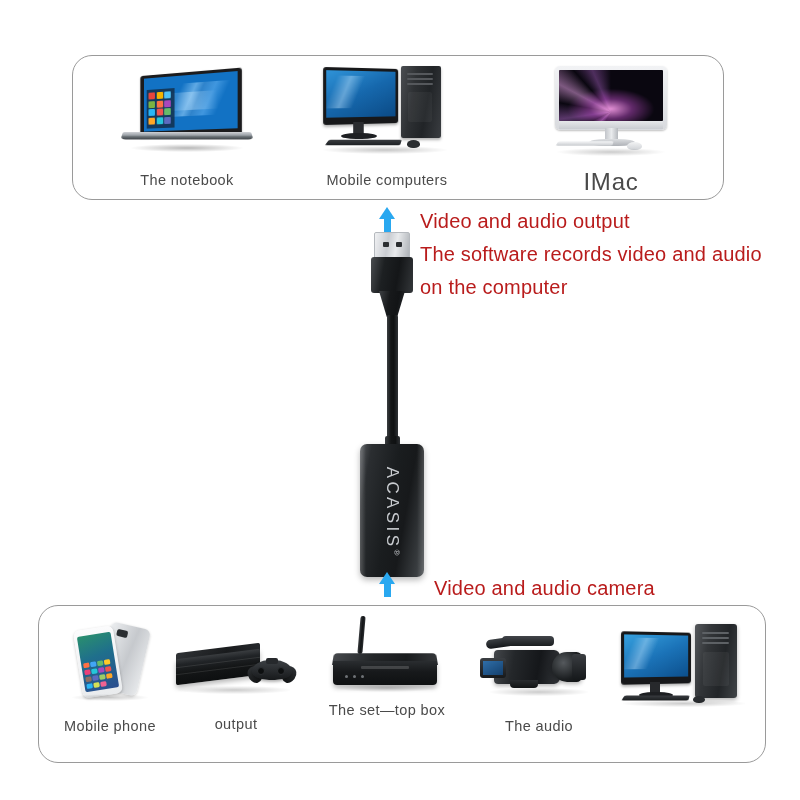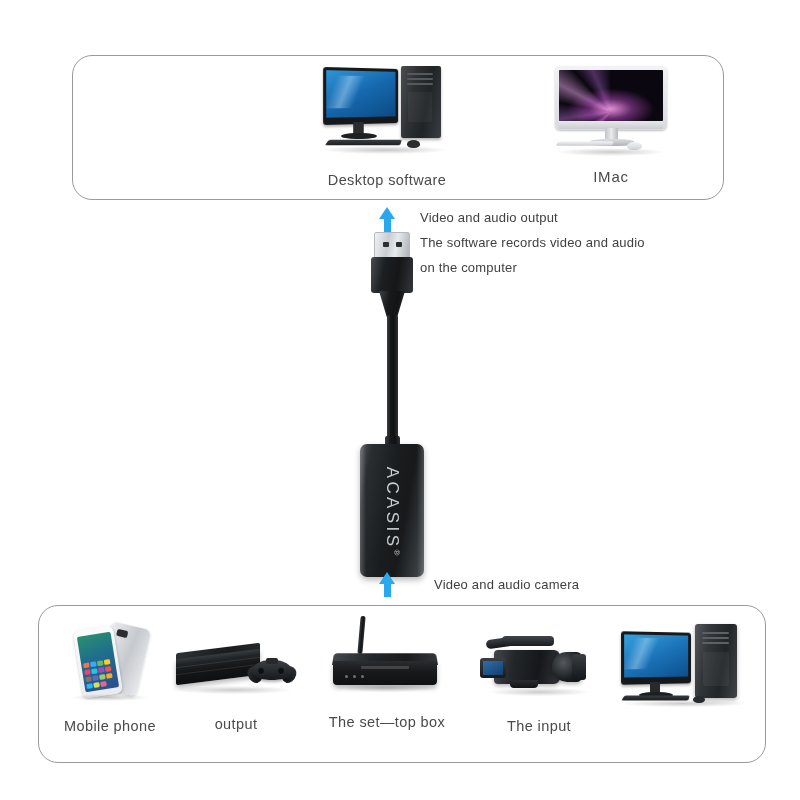--- a/index.html
+++ b/index.html
@@ -25,21 +25,21 @@
   .dev-row { position:absolute; left:0; top:0; width:100%; height:100%; }
   .dev-cell { position:absolute; text-align:center; }
   .dev-art { position:relative; margin:0 auto; }
   .dev-label {
     color:#4a4a4a;
     font-size:14.5px;
     letter-spacing:.4px;
     white-space:nowrap;
     font-family:"Liberation Sans", sans-serif;
   }
-  .dev-label.big { font-size:15px; letter-spacing:.8px; }
+  .dev-label.big { font-size:24px; letter-spacing:.8px; }
 
   
   .laptop { width:128px; height:86px; }
   .lt-lid {
     position:absolute; left:14px; top:2px; width:104px; height:64px;
     background:#1b1b1d; border-radius:3px 3px 0 0;
     transform: perspective(280px) rotateY(-13deg) skewY(-3.2deg);
     box-shadow:0 1px 2px rgba(0,0,0,.35);
   }
   .lt-screen {
@@ -221,23 +221,23 @@
     border-left:8.5px solid transparent;
     border-right:8.5px solid transparent;
     border-bottom:12px solid #29a8f0;
   }
   #arrow-top    { left:379px; top:207px; }
   #arrow-bottom { left:379px; top:572px; }
 
   
   .annot {
     position:absolute;
-    color:#404040;
-    font-size:13px;
-    line-height:25px;
+    color:#b91c1c;
+    font-size:20px;
+    line-height:33px;
     letter-spacing:.2px;
     white-space:pre-line;
     font-family:"Liberation Sans", sans-serif;
   }
   #annot-output { left:420px; top:205px; }
   #annot-input  { left:434px; top:572px; }
 
   
   .phone { width:92px; height:80px; }
   .ph-back {
@@ -394,39 +394,68 @@
   .mf-shadow { position:absolute; left:6px; top:82px; width:122px; height:7px; background: radial-gradient(ellipse at center, rgba(0,0,0,.2), rgba(0,0,0,0) 74%); }
 </style>
 </head>
 <body>
 
 <div id="stage">
 
   <div class="group-box" id="top-box">
     <div class="dev-row">
 
+      <div class="dev-cell" style="left:12px; top:14px; width:204px;">
+        <div class="dev-art laptop">
+          <div class="lt-lid">
+            <div class="lt-screen">
+              <div class="lt-hero"></div>
+              <div class="lt-hero2"></div>
+              <div class="lt-start">
+                <div class="lt-tiles">
+                  <i style="background:#e8453c"></i>
+                    <i style="background:#f4b400"></i>
+                    <i style="background:#4fc3f7"></i>
+                  <i style="background:#7cb342"></i>
+                    <i style="background:#ff7043"></i>
+                    <i style="background:#ab47bc"></i>
+                  <i style="background:#29b6f6"></i>
+                    <i style="background:#ef5350"></i>
+                    <i style="background:#66bb6a"></i>
+                  <i style="background:#ffa726"></i>
+                    <i style="background:#26c6da"></i>
+                    <i style="background:#5c6bc0"></i>
+                </div>
+              </div>
+            </div>
+          </div>
+          <div class="lt-base"></div>
+          <div class="lt-shadow"></div>
+        </div>
+        <div class="dev-label" style="margin-top:16px;">The notebook</div>
+      </div>
 
       <div class="dev-cell" style="left:208px; top:8px; width:212px;">
         <div class="dev-art desktop">
           <div class="dk-mon">
               <div class="dk-scr"></div>
             </div>
           <div class="dk-neck"></div>
           <div class="dk-foot"></div>
           <div class="dk-tower">
               <i></i>
               <i></i>
               <i></i>
               <b></b>
             </div>
           <div class="dk-kbd"></div>
           <div class="dk-mouse"></div>
           <div class="dk-shadow"></div>
         </div>
-        <div class="dev-label" style="margin-top:16px;">Desktop software</div>
+        <div class="dev-label" style="margin-top:16px;">Mobile computers</div>
       </div>
 
       <div class="dev-cell" style="left:436px; top:8px; width:204px;">
         <div class="dev-art imac">
           <div class="im-body">
             <div class="im-scr">
                 <div class="im-aurora"></div>
               </div>
             <div class="im-chin"></div>
           </div>
@@ -531,37 +560,37 @@
           <div class="stb-body">
             <div class="stb-logo"></div>
             <div class="stb-leds">
                 <i></i>
                 <i></i>
                 <i></i>
               </div>
           </div>
           <div class="stb-shadow"></div>
         </div>
-        <div class="dev-label" style="margin-top:14px;">The set—top box</div>
+        <div class="dev-label" style="margin-top:2px;">The set—top box</div>
       </div>
 
       <div class="dev-cell" style="left:430px; top:18px; width:140px;">
         <div class="dev-art camera">
           <div class="cam-mic"></div>
           <div class="cam-handle"></div>
           <div class="cam-body"></div>
           <div class="cam-vf">
               <i></i>
             </div>
           <div class="cam-lens"></div>
           <div class="cam-hood"></div>
           <div class="cam-grip"></div>
           <div class="cam-shadow"></div>
         </div>
-        <div class="dev-label" style="margin-top:14px;">The input</div>
+        <div class="dev-label" style="margin-top:14px;">The audio</div>
       </div>
 
       <div class="dev-cell" style="left:566px; top:12px; width:160px;">
         <div class="dev-art mainframe">
           <div class="mf-mon">
               <div class="mf-scr"></div>
             </div>
           <div class="mf-neck"></div>
           <div class="mf-foot"></div>
           <div class="mf-tower">

